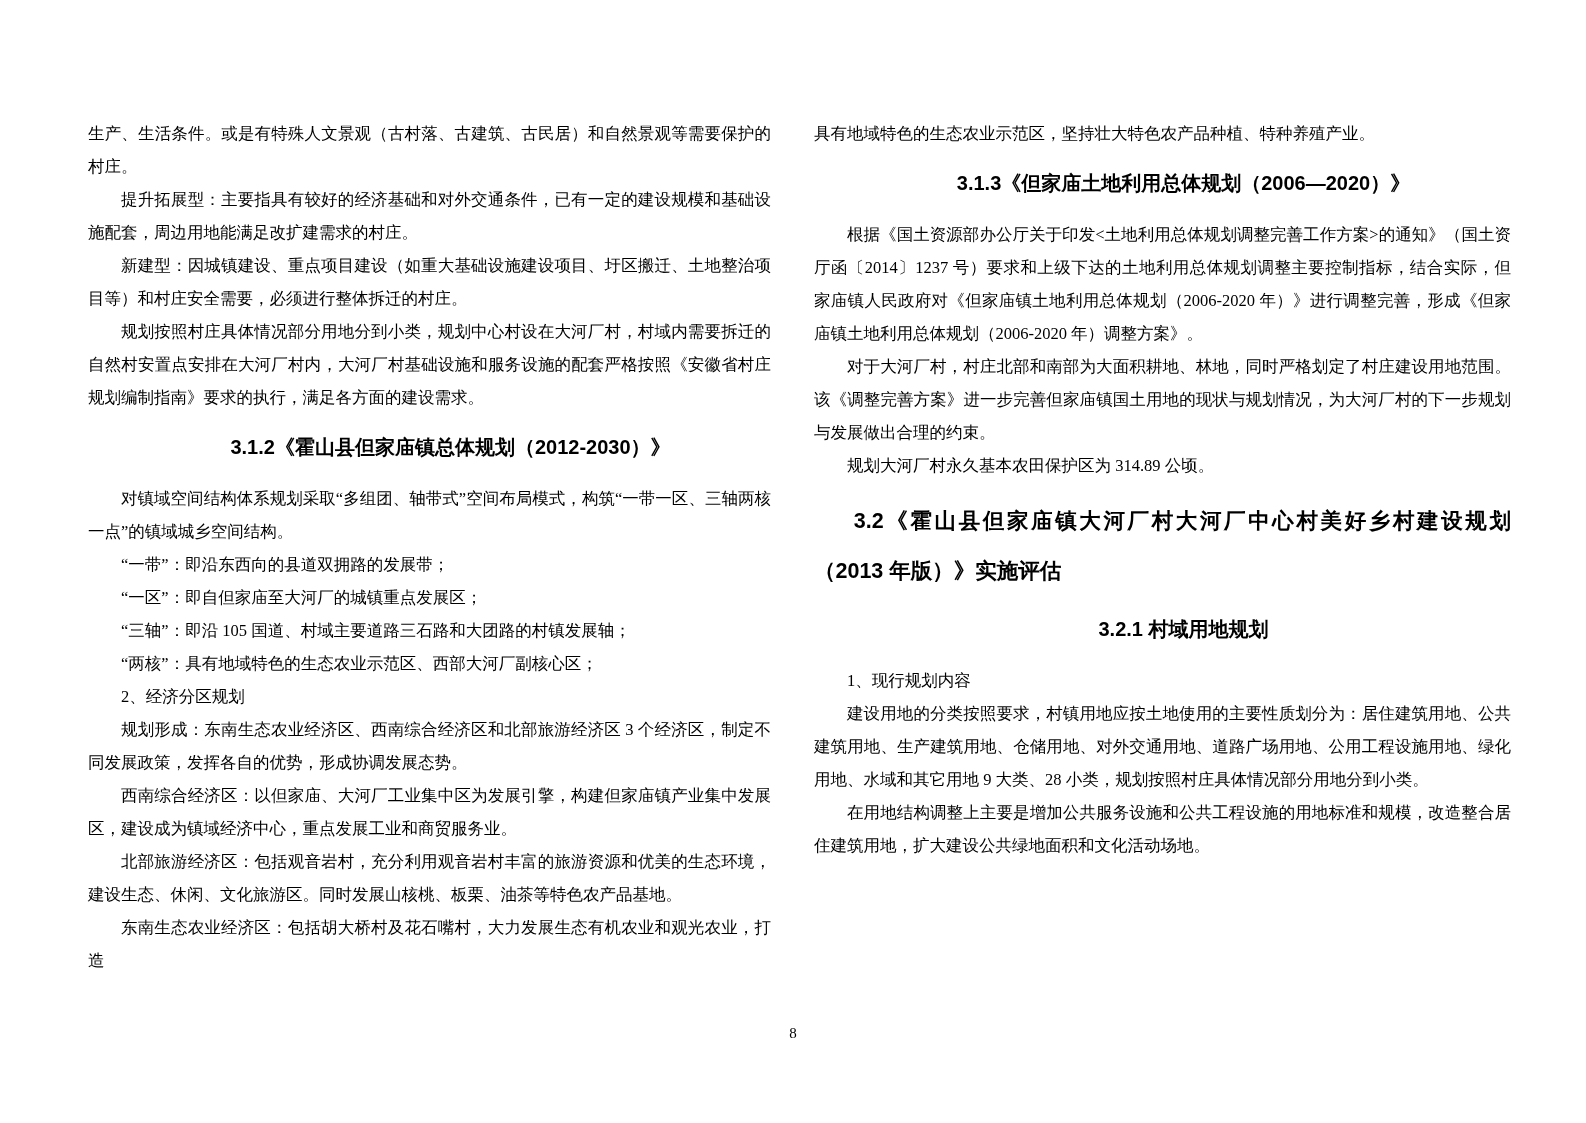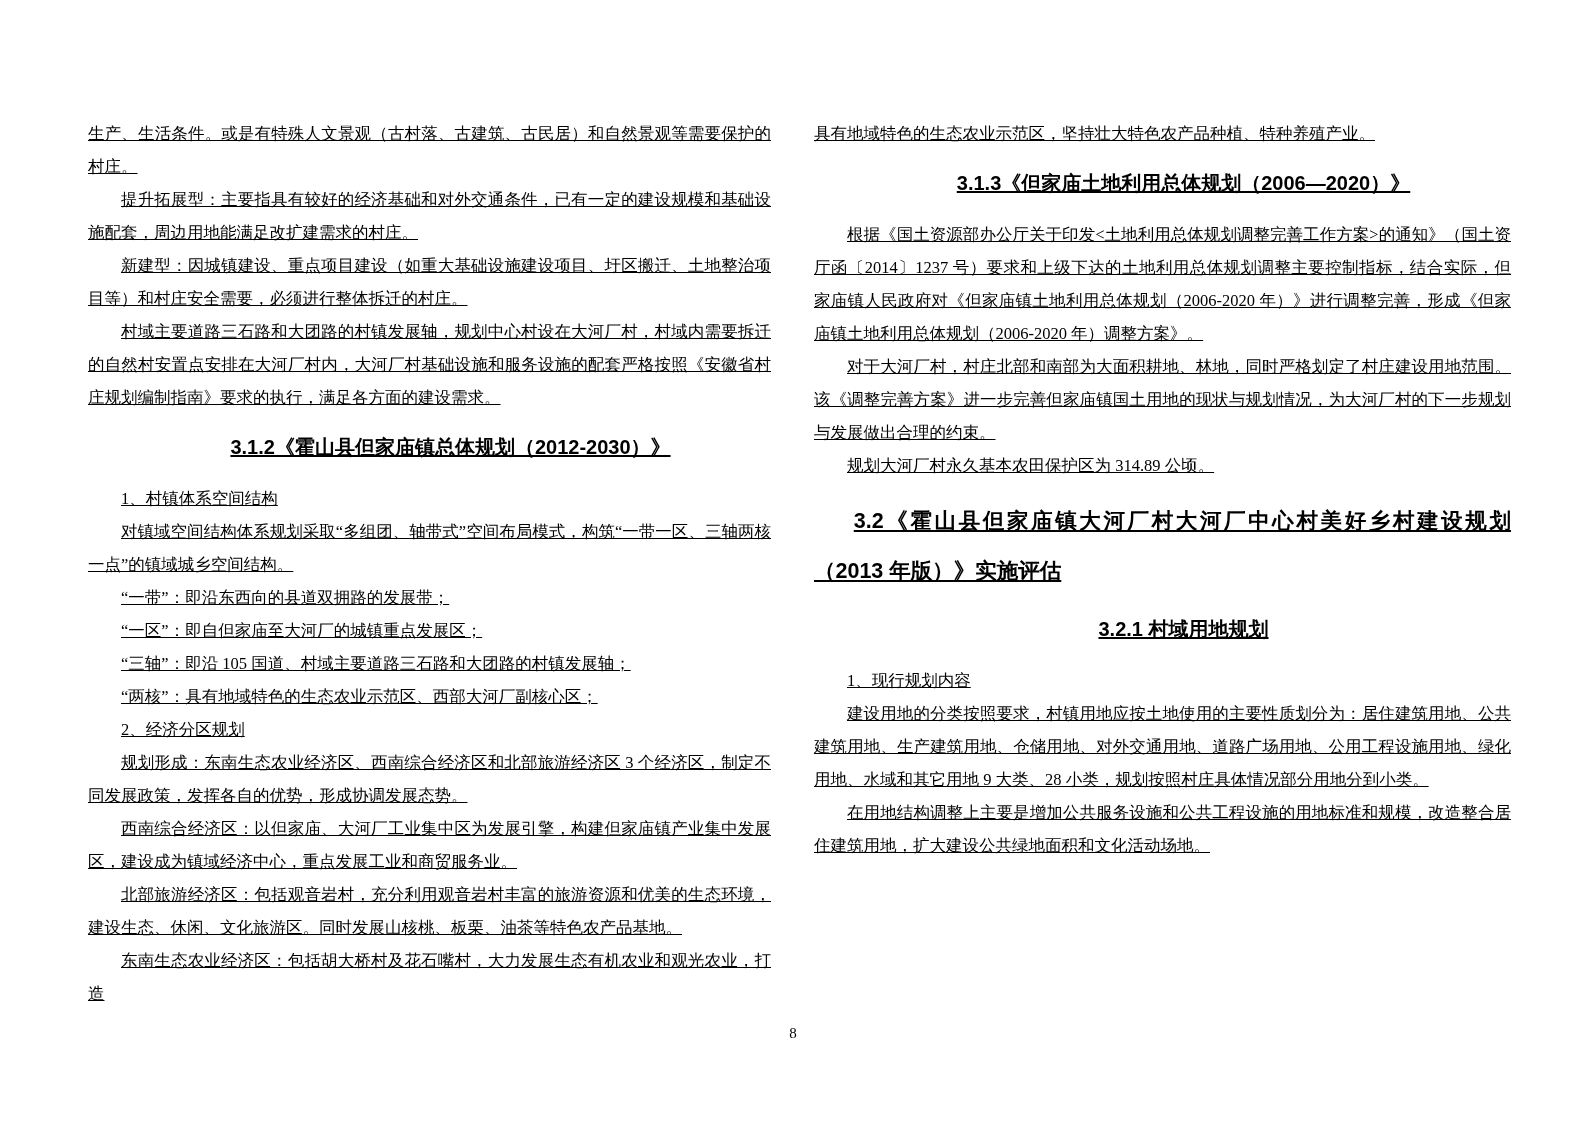--- a/index.html
+++ b/index.html
@@ -12,21 +12,20 @@
     color: #000000;
     font-family: "Liberation Serif", "DejaVu Serif", serif;
     overflow: hidden;
   }
   .col {
     position: absolute;
     top: 117px;
     font-size: 16.5px;
     line-height: 33px;
     text-align: justify;
-    text-decoration: underline;
   }
   .col-left  { left: 88px;  width: 683px; }
   .col-right { left: 814px; width: 697px; }
   p.body { text-indent: 2em; }
   p.body.noindent { text-indent: 0; }
   .h-sub {
     font-family: "Liberation Sans", "DejaVu Sans", sans-serif;
     font-weight: bold;
     font-size: 20px;
     line-height: 30px;
@@ -55,23 +54,22 @@
 </style>
 </head>
 <body>
 
 <div class="page">
 
   <div class="col col-left">
     <p class="body noindent">生产、生活条件。或是有特殊人文景观（古村落、古建筑、古民居）和自然景观等需要保护的村庄。</p>
     <p class="body">提升拓展型：主要指具有较好的经济基础和对外交通条件，已有一定的建设规模和基础设施配套，周边用地能满足改扩建需求的村庄。</p>
     <p class="body">新建型：因城镇建设、重点项目建设（如重大基础设施建设项目、圩区搬迁、土地整治项目等）和村庄安全需要，必须进行整体拆迁的村庄。</p>
-    <p class="body">村域主要道路三石路和大团路的村镇发展轴，规划中心村设在大河厂村，村域内需要拆迁的自然村安置点安排在大河厂村内，大河厂村基础设施和服务设施的配套严格按照《安徽省村庄规划编制指南》要求的执行，满足各方面的建设需求。</p>
+    <p class="body">规划按照村庄具体情况部分用地分到小类，规划中心村设在大河厂村，村域内需要拆迁的自然村安置点安排在大河厂村内，大河厂村基础设施和服务设施的配套严格按照《安徽省村庄规划编制指南》要求的执行，满足各方面的建设需求。</p>
     <h3 class="h-sub">3.1.2《霍山县但家庙镇总体规划（2012-2030）》</h3>
-    <p class="body">1、村镇体系空间结构</p>
     <p class="body">对镇域空间结构体系规划采取“多组团、轴带式”空间布局模式，构筑“一带一区、三轴两核一点”的镇域城乡空间结构。</p>
     <p class="body">“一带”：即沿东西向的县道双拥路的发展带；</p>
     <p class="body">“一区”：即自但家庙至大河厂的城镇重点发展区；</p>
     <p class="body">“三轴”：即沿 105 国道、村域主要道路三石路和大团路的村镇发展轴；</p>
     <p class="body">“两核”：具有地域特色的生态农业示范区、西部大河厂副核心区；</p>
     <p class="body">2、经济分区规划</p>
     <p class="body">规划形成：东南生态农业经济区、西南综合经济区和北部旅游经济区 3 个经济区，制定不同发展政策，发挥各自的优势，形成协调发展态势。</p>
     <p class="body">西南综合经济区：以但家庙、大河厂工业集中区为发展引擎，构建但家庙镇产业集中发展区，建设成为镇域经济中心，重点发展工业和商贸服务业。</p>
     <p class="body">北部旅游经济区：包括观音岩村，充分利用观音岩村丰富的旅游资源和优美的生态环境，建设生态、休闲、文化旅游区。同时发展山核桃、板栗、油茶等特色农产品基地。</p>
     <p class="body">东南生态农业经济区：包括胡大桥村及花石嘴村，大力发展生态有机农业和观光农业，打造</p>

